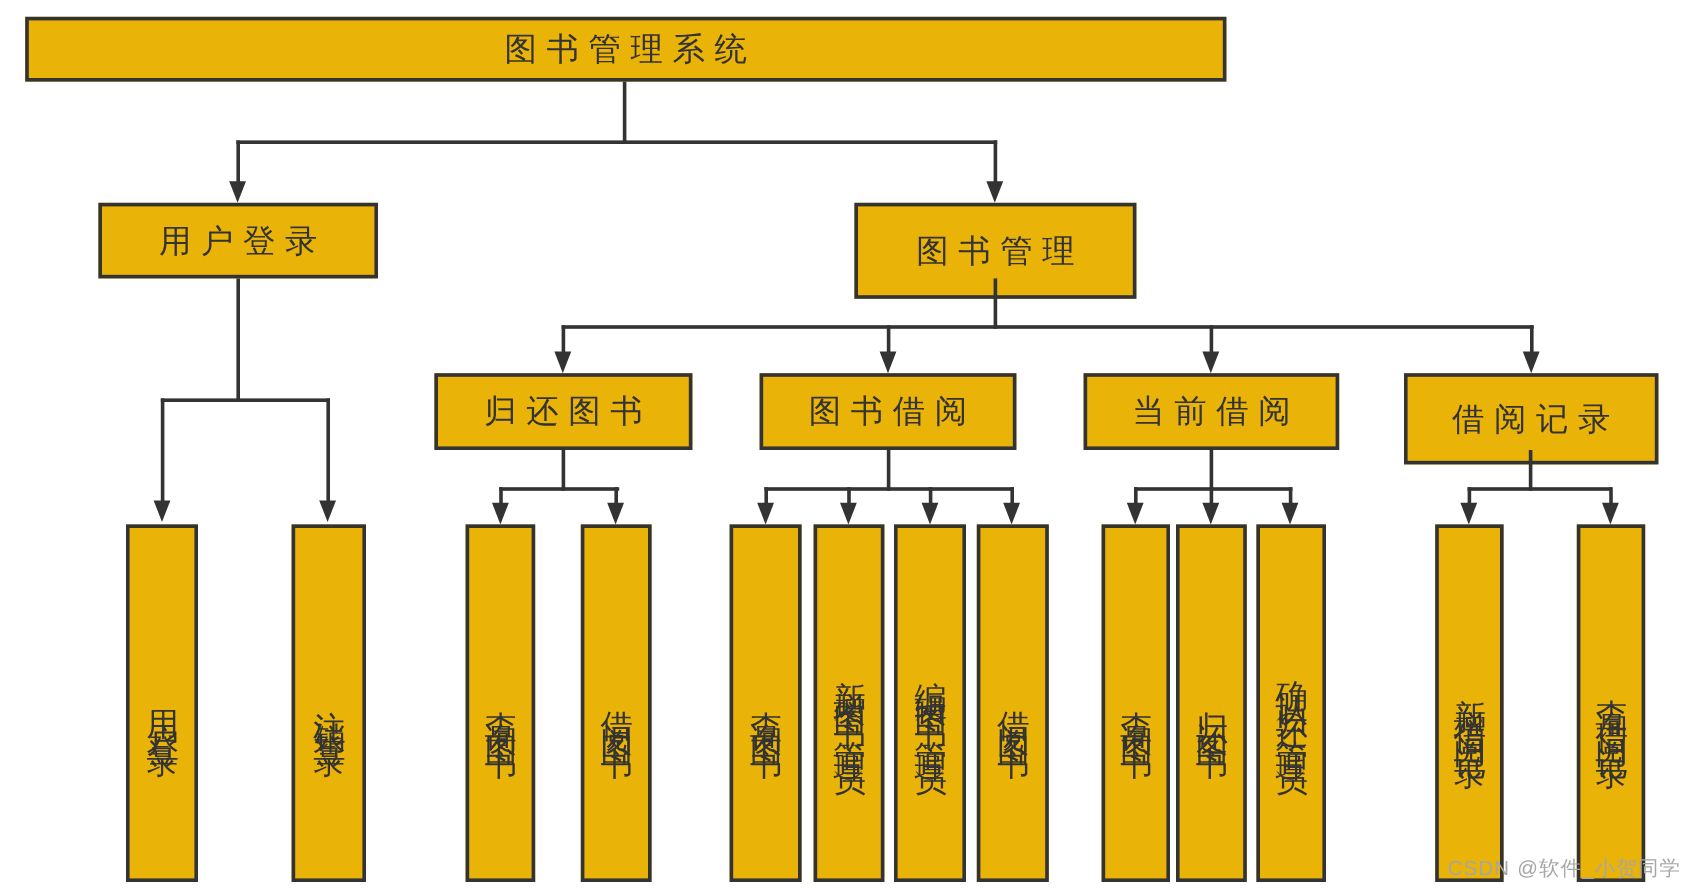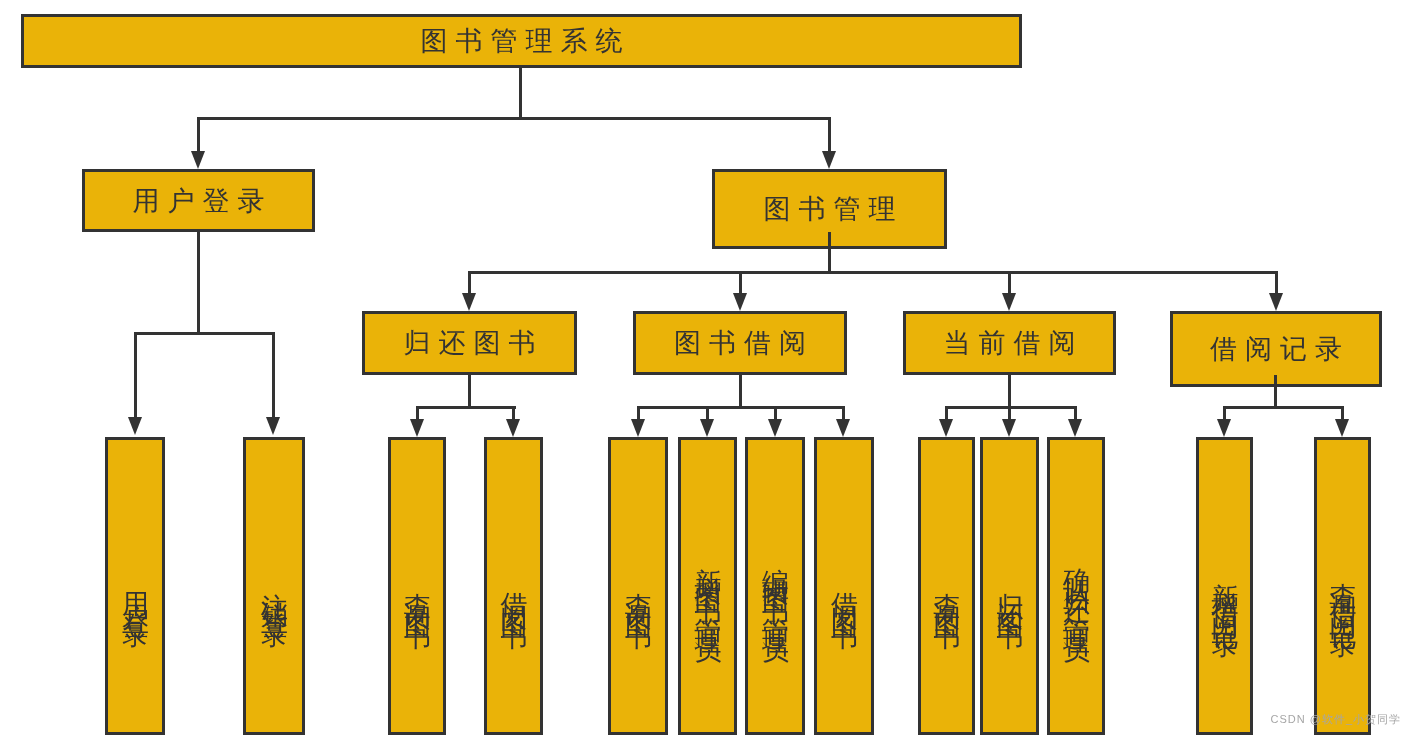--- a/index.html
+++ b/index.html
@@ -53,21 +53,21 @@
     width: 0;
     height: 0;
     border-left: 7px solid transparent;
     border-right: 7px solid transparent;
     border-top: 18px solid #333333;
   }
   .watermark {
     position: absolute;
     top: 712px;
     right: 4px;
-    font-size: 11px;
+    font-size: 17px;
     color: #a6a6a6;
     letter-spacing: 1px;
     white-space: nowrap;
   }
 </style>
 </head>
 <body>
 
 <div id="canvas">
 

